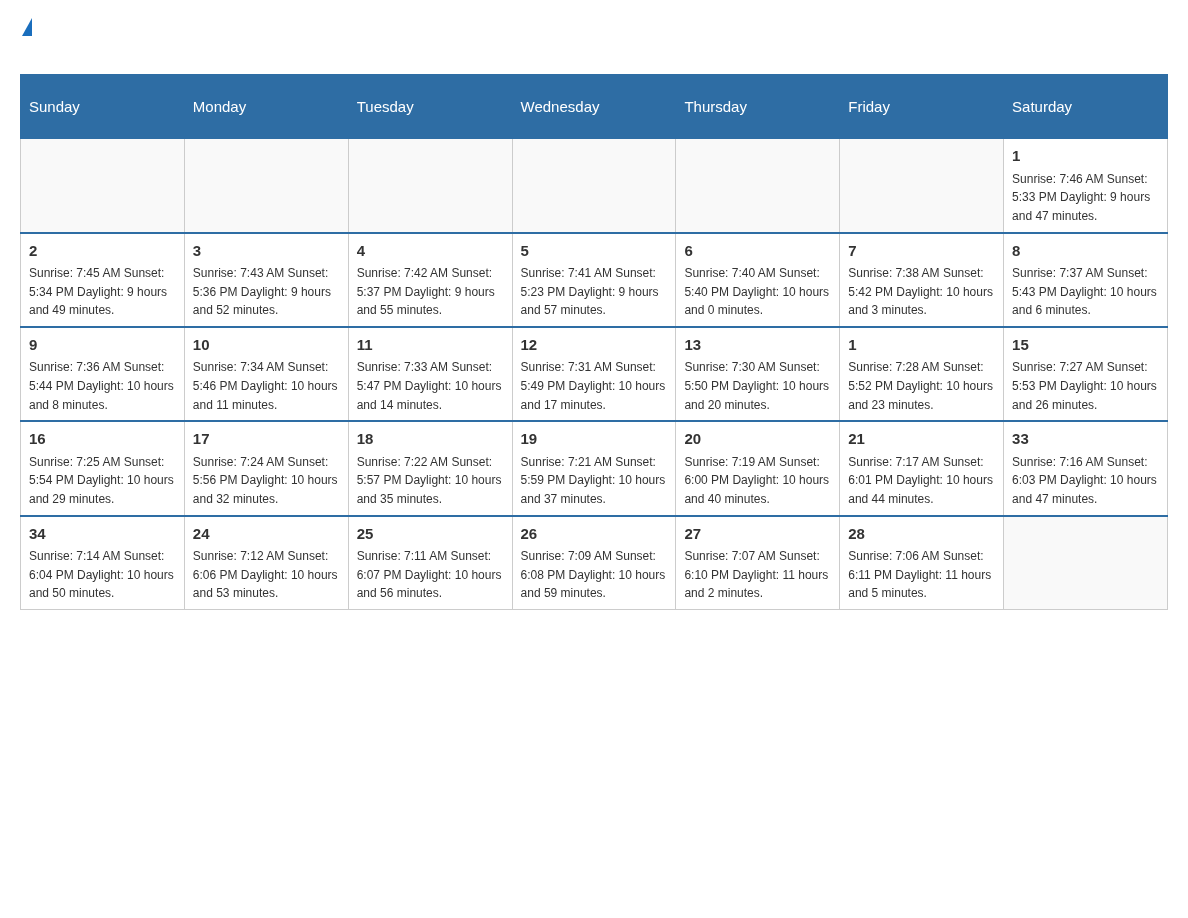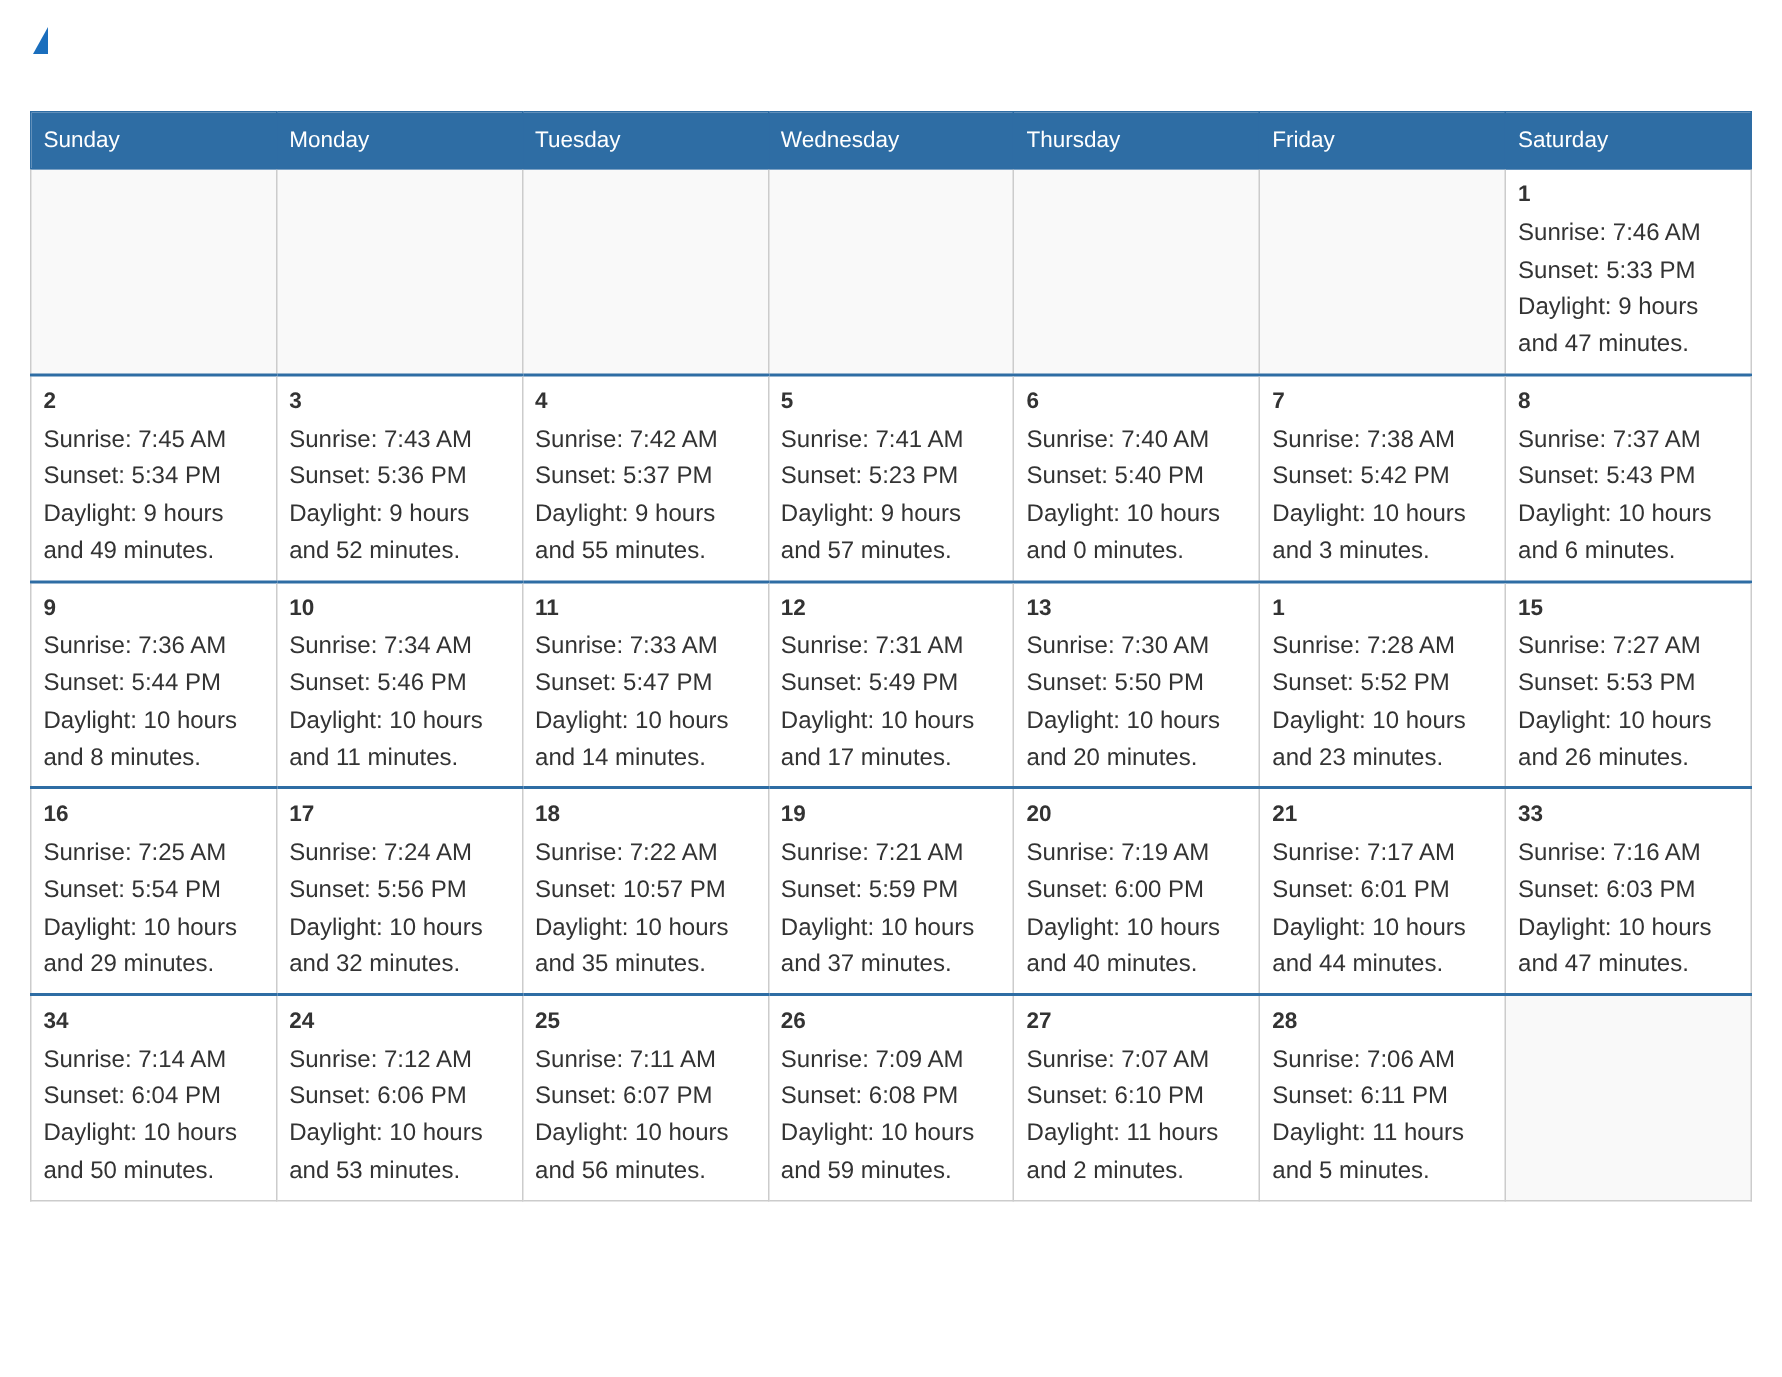--- a/index.html
+++ b/index.html
@@ -51,21 +51,21 @@
       margin-top: 4px;
     }
     .calendar {
       width: 100%;
       border-collapse: collapse;
       border: 1px solid #aaa;
     }
     .calendar th {
       background-color: #2e6da4;
       color: #fff;
-      padding: 10px 8px;
+      padding: 23px 8px;
       text-align: left;
       font-size: 15px;
       font-weight: normal;
       border: 1px solid #2e6da4;
     }
     .calendar td {
       vertical-align: top;
       padding: 6px 8px;
       border: 1px solid #ccc;
       width: calc(100% / 7);
@@ -74,21 +74,21 @@
       color: #333;
       line-height: 1.5;
     }
     .day-number {
       font-size: 15px;
       font-weight: bold;
       display: block;
       margin-bottom: 2px;
     }
     .day-info {
-      font-size: 16px;
+      font-size: 12px;
       color: #333;
       line-height: 1.55;
     }
     .empty-cell {
       background: #f9f9f9;
     }
     tr:not(:first-child) td {
       border-top: 2px solid #2e6da4;
     }
   </style>
@@ -232,21 +232,21 @@
         </td>
         <td>
           <span class="day-number">17</span>
           <div class="day-info">Sunrise: 7:24 AM
 Sunset: 5:56 PM
 Daylight: 10 hours and 32 minutes.</div>
         </td>
         <td>
           <span class="day-number">18</span>
           <div class="day-info">Sunrise: 7:22 AM
-Sunset: 10:57 PM
+Sunset: 5:57 PM
 Daylight: 10 hours and 35 minutes.</div>
         </td>
         <td>
           <span class="day-number">19</span>
           <div class="day-info">Sunrise: 7:21 AM
 Sunset: 5:59 PM
 Daylight: 10 hours and 37 minutes.</div>
         </td>
         <td>
           <span class="day-number">20</span>

